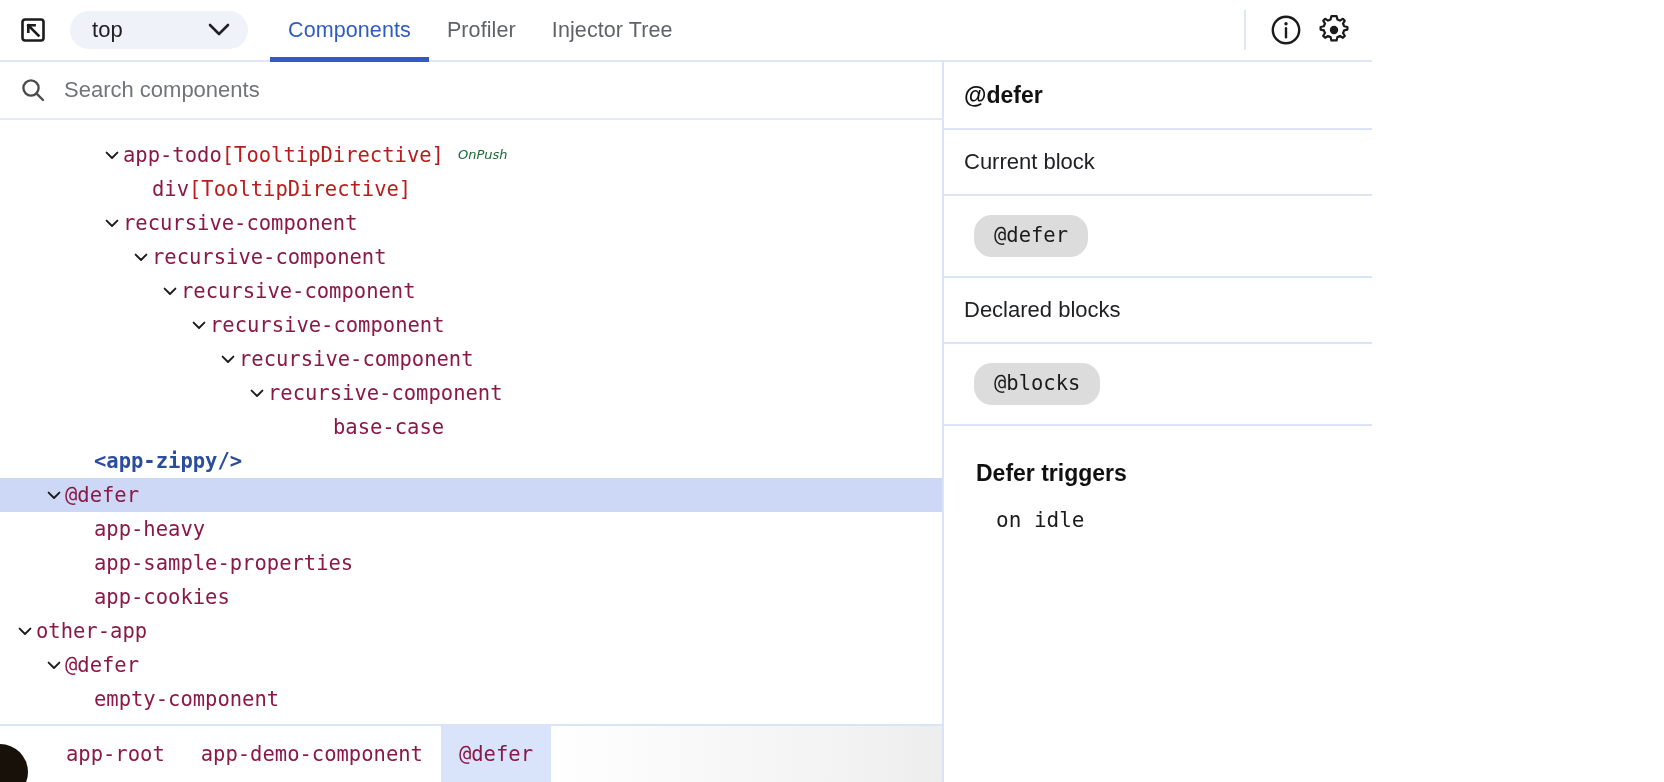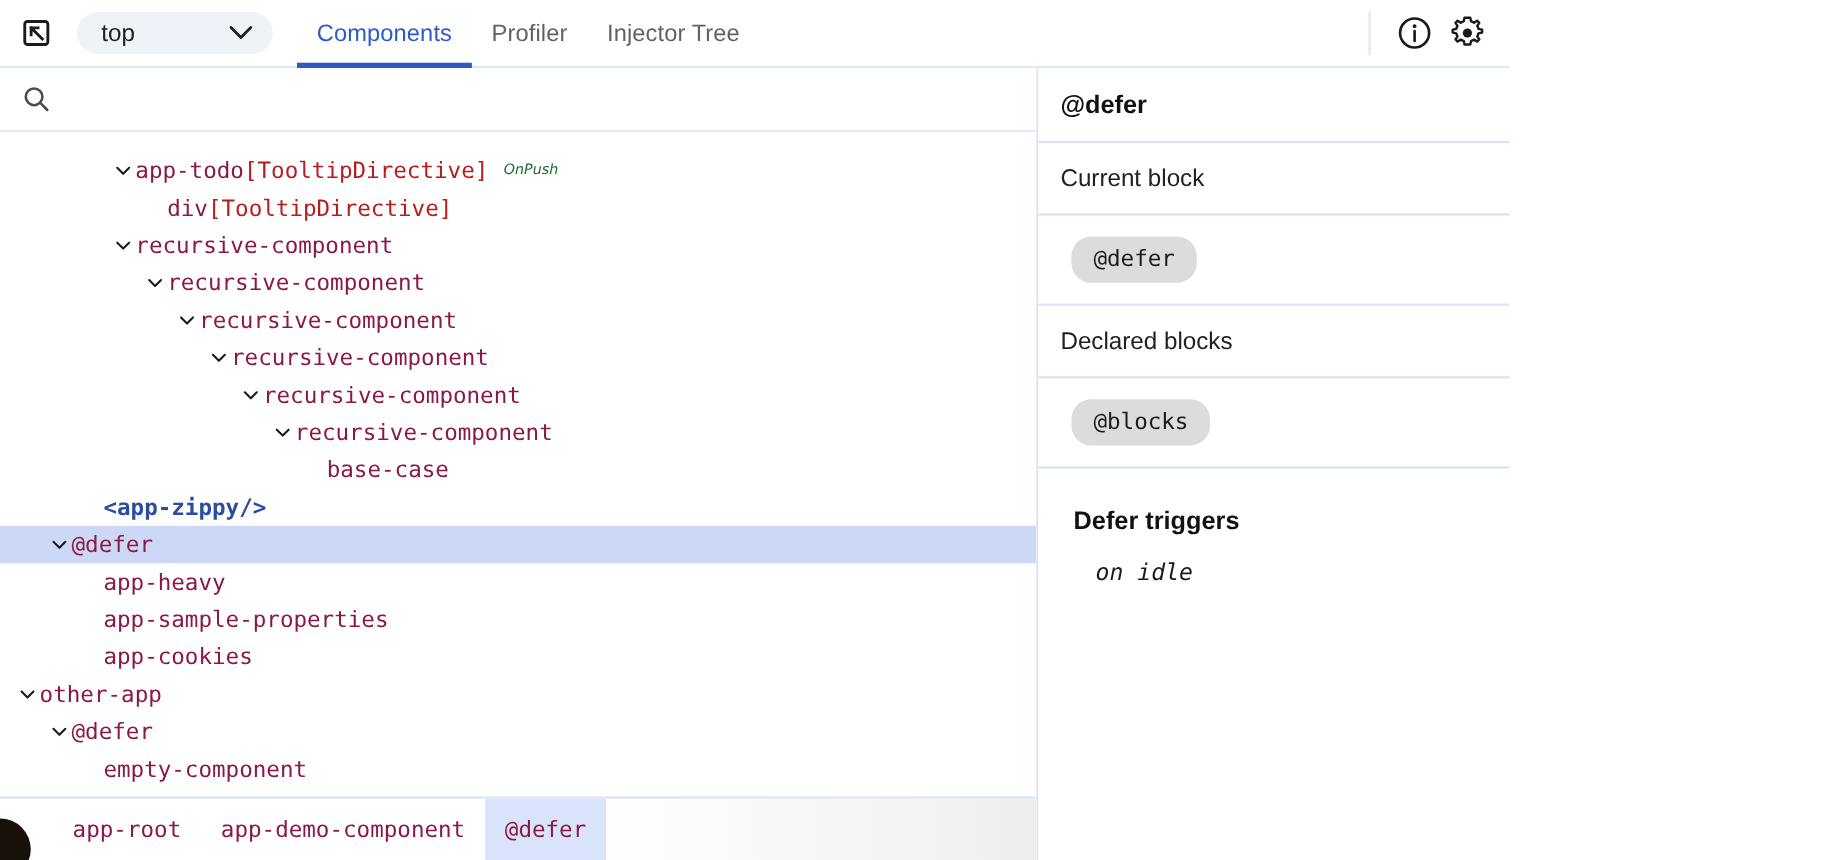--- a/index.html
+++ b/index.html
@@ -292,21 +292,20 @@
     font-weight: bold;
     color: #111;
     margin: 0 0 18px 0;
   }
   .trigger-item {
     font-family: "DejaVu Sans Mono", monospace;
     font-size: 21px;
     color: #1b1b1b;
     padding-left: 20px;
     line-height: 1.5;
-    font-style: italic;
   }
 </style>
 </head>
 <body>
 
 <div class="app">
 
   <div class="toolbar">
 
     <div class="inspect-btn">
@@ -361,20 +360,21 @@
 
     <div class="left-pane">
 
       <div class="search-row">
         <span class="search-icon">
           <svg width="26" height="26" viewBox="0 0 26 26" fill="none" aria-hidden="true">
             <circle cx="11" cy="11" r="7.6" stroke="#4a4a4a" stroke-width="2.3"></circle>
             <path d="M16.6 16.6 L23 23" stroke="#4a4a4a" stroke-width="2.3" stroke-linecap="round"></path>
           </svg>
         </span>
+        <input class="search-input" type="text" placeholder="Search components" style="">
       </div>
 
       <div class="tree" id="tree-container">
           <div class="tree-row" style="padding-left: 103px;">
             <span class="tw-chevron">
               <svg width="14" height="9" viewBox="0 0 14 9" fill="none">
                 <path d="M1.6 1.6 L7 7 L12.4 1.6" stroke="#1b1b1b" stroke-width="1.9" stroke-linecap="round" stroke-linejoin="round"></path>
               </svg>
             </span>
             <span class="node-name">app-todo</span>
@@ -427,21 +427,21 @@
             <span class="node-name">recursive-component</span>
           </div>
           <div class="tree-row" style="padding-left: 248px;">
             <span class="tw-chevron">
               <svg width="14" height="9" viewBox="0 0 14 9" fill="none">
                 <path d="M1.6 1.6 L7 7 L12.4 1.6" stroke="#1b1b1b" stroke-width="1.9" stroke-linecap="round" stroke-linejoin="round"></path>
               </svg>
             </span>
             <span class="node-name">recursive-component</span>
           </div>
-          <div class="tree-row" style="padding-left: 277px;">
+          <div class="tree-row" style="padding-left: 277px; margin-left: 36px;">
             <span class="tw-spacer"></span>
             <span class="node-name">base-case</span>
           </div>
           <div class="tree-row" style="padding-left: 74px;">
             <span class="tw-spacer"></span>
             <span class="node-name blue">&lt;app-zippy/&gt;</span>
           </div>
           <div class="tree-row selected" style="padding-left: 45px;">
             <span class="tw-chevron">
               <svg width="14" height="9" viewBox="0 0 14 9" fill="none">

